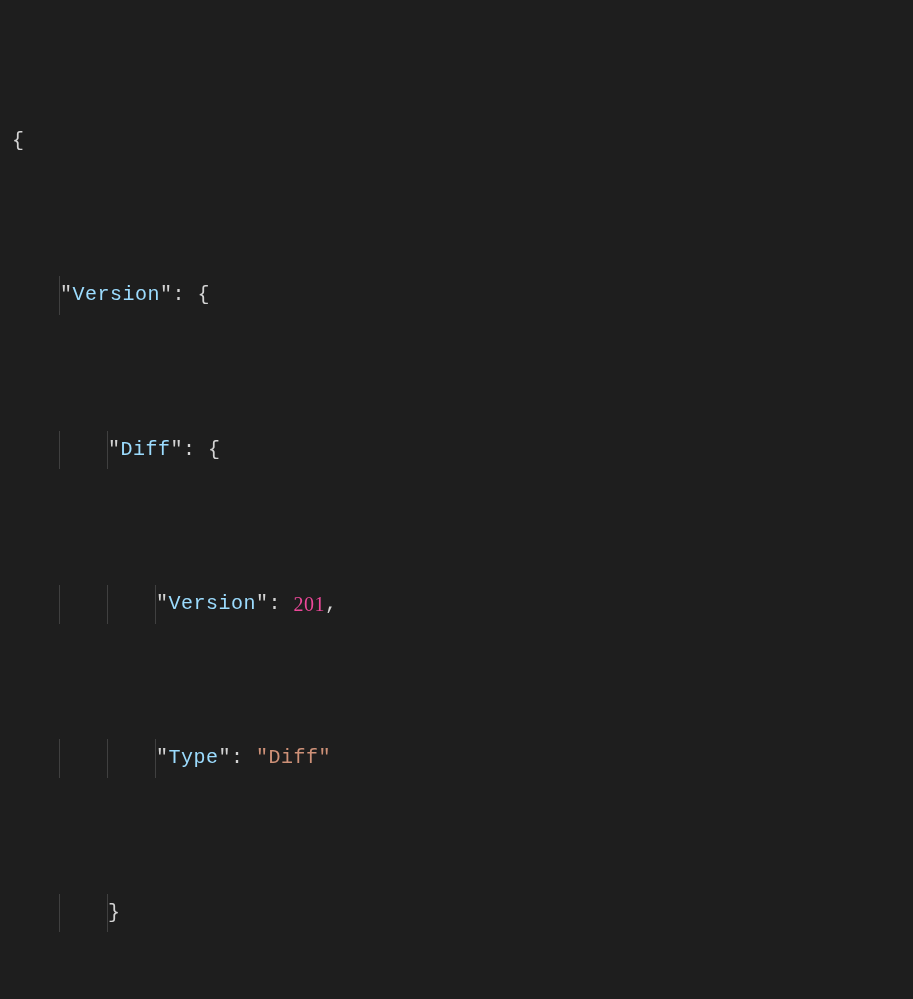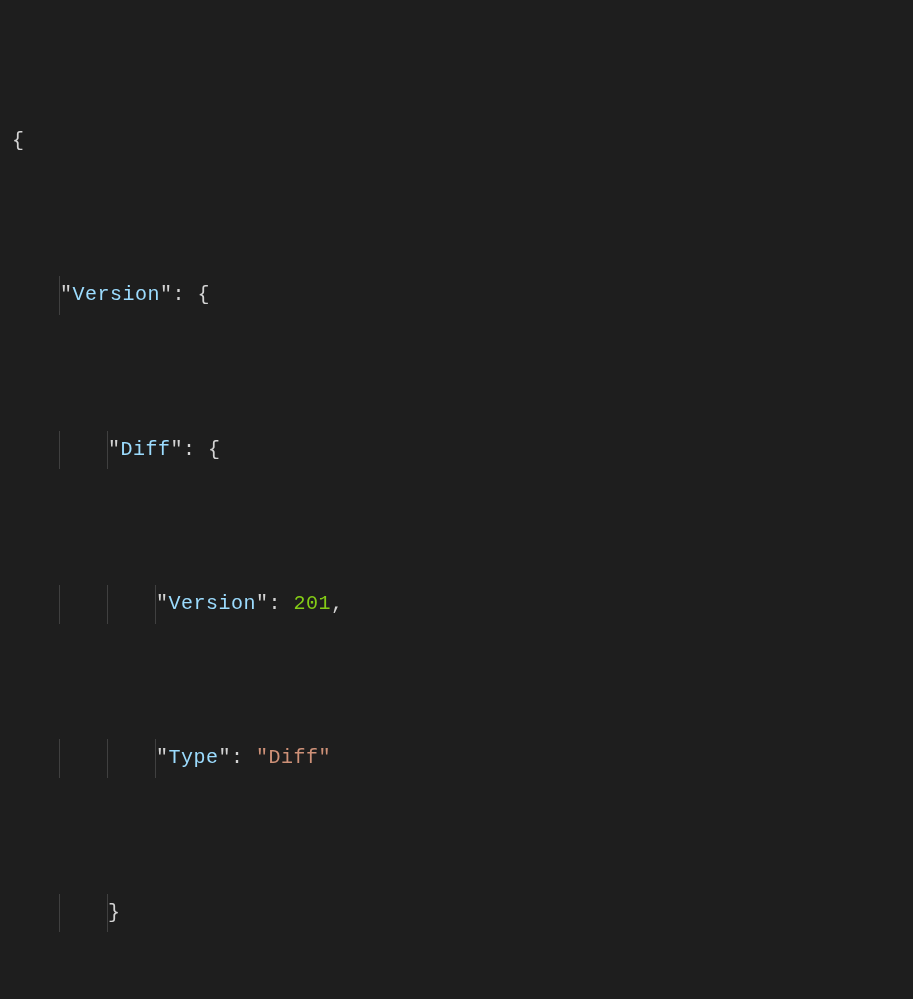--- a/index.html
+++ b/index.html
@@ -29,21 +29,21 @@
     background: #404040;
     align-self: stretch;
     margin-right: 0;
   }
   .ind {
     display: inline-block;
   }
   .punct   { color: #d4d4d4; }
   .key     { color: #9cdcfe; }
   .string  { color: #ce9178; }
-  .number  { color: #84cc16; }
+  .number  { color: #ec4899; font-family: Liberation Serif, serif; }
 </style>
 </head>
 <body>
 
 <div class="editor">
 
 
 <div class="line"><span class="punct">{</span></div>
 
 

